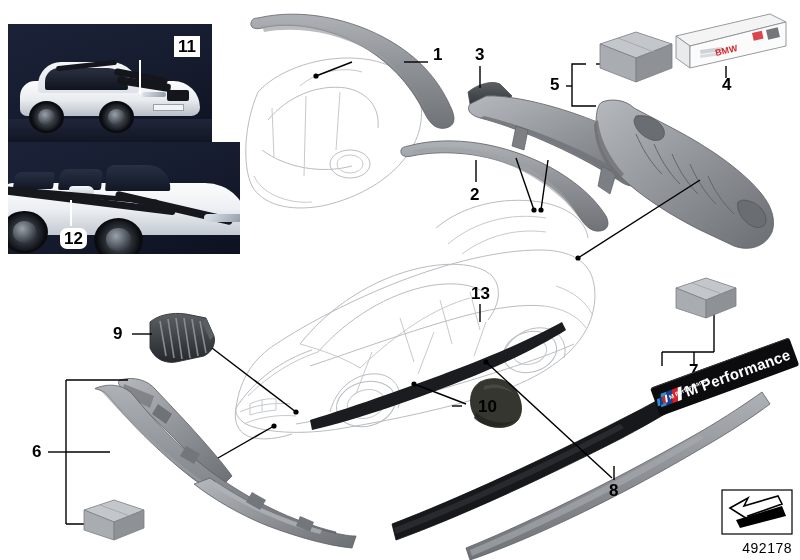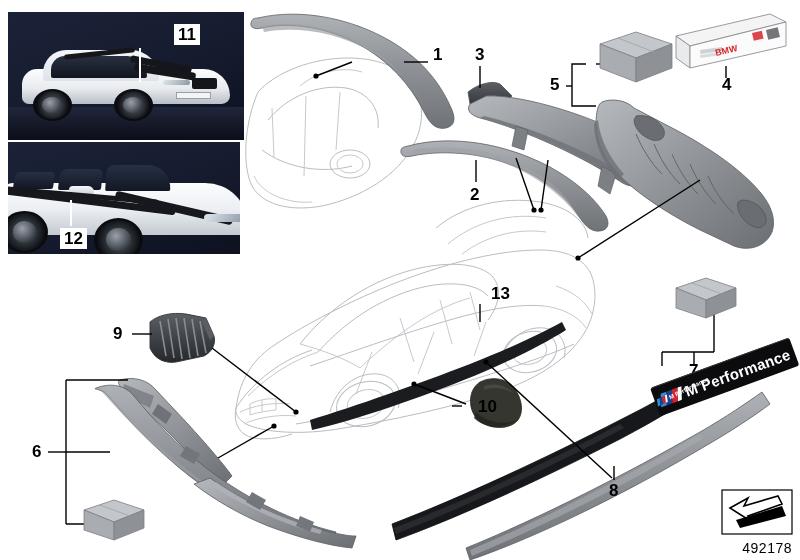--- a/index.html
+++ b/index.html
@@ -72,21 +72,21 @@
 
   
   #diagno{position:absolute;right:8px;bottom:4px;font-size:14px;color:#000;
           letter-spacing:.5px;}
 </style>
 </head>
 <body>
 
 <div id="stage">
 
-  <div class="photo" style="left:8px;top:12px;width:236px;height:128px;">
+  <div class="photo" style="left:8px;top:24px;width:204px;height:128px;">
     <div class="sky"></div>
     <div class="floor"></div>
     <div class="carA">
       <div class="bodyA"></div>
       <div class="cabA"></div>
       <div class="glassA"></div>
 
       <div class="stripeA" style="left:52%;top:16%;width:30%;height:7px;transform:rotate(11deg);border-radius:3px;"></div>
       <div class="stripeA" style="left:54%;top:27%;width:30%;height:8px;transform:rotate(9deg);border-radius:3px;"></div>
       <div class="stripeA" style="left:20%;top:1%;width:34%;height:5px;transform:rotate(-6deg);border-radius:3px;"></div>
@@ -117,21 +117,21 @@
       <div class="stripeB" style="left:46%;top:50%;width:48%;height:8px;transform:rotate(13deg);border-radius:4px;"></div>
       <div class="lightA" style="right:2%;top:62%;width:16%;height:9%;border-radius:6px;"></div>
       <div class="wheelB" style="left:1%;top:58%;width:17%;height:44%;">
         <div class="hubA"></div>
       </div>
       <div class="wheelB" style="left:38%;top:66%;width:18%;height:46%;">
         <div class="hubA"></div>
       </div>
     </div>
     <div class="pleader" style="left:62px;top:58px;height:26px;"></div>
-    <div class="pnum" style="left:52px;top:86px;">12</div>
+    <div class="pnum" style="left:52px;top:86px;border-radius:7px;">12</div>
   </div>
 
   <svg class="tech" viewBox="0 0 800 560">
     <defs>
       <linearGradient id="gPart" x1="0" y1="0" x2="0" y2="1">
         <stop offset="0%" stop-color="#aeb1b5"></stop>
         <stop offset="45%" stop-color="#8f9297"></stop>
         <stop offset="100%" stop-color="#6f7377"></stop>
       </linearGradient>
       <linearGradient id="gPart2" x1="0" y1="0" x2="1" y2="1">
@@ -438,21 +438,21 @@
   <div class="lbl" style="left:433px;top:46px;">1</div>
   <div class="lbl" style="left:470px;top:186px;">2</div>
   <div class="lbl" style="left:475px;top:46px;">3</div>
   <div class="lbl" style="left:722px;top:76px;">4</div>
   <div class="lbl" style="left:550px;top:76px;">5</div>
   <div class="lbl" style="left:32px;top:443px;">6</div>
   <div class="lbl" style="left:689px;top:362px;">7</div>
   <div class="lbl" style="left:609px;top:482px;">8</div>
   <div class="lbl" style="left:113px;top:325px;">9</div>
   <div class="lbl" style="left:432px;top:398px;margin-left:46px;">10</div>
-  <div class="lbl" style="left:471px;top:285px;margin-left:20px;">13</div>
+  <div class="lbl" style="left:471px;top:285px;">13</div>
 
   <div class="sill" style="left:650px;top:388px;width:148px;height:88px;transform:rotate(-20deg);transform-origin:0 0;">
     <div style="position:absolute;left:0;top:0;width:148px;height:30px;background:#0c0c0e;
                 border-radius:3px;display:flex;align-items:center;padding-left:6px;box-sizing:border-box;
                 box-shadow:inset 0 1px 0 #3a3a3d;">
       <span style="display:inline-flex;height:13px;width:22px;transform:skewX(-18deg);margin-right:4px;">
         <i class="mstripe" style="width:6px;background:#2f8fd4;"></i>
         <i class="mstripe" style="width:6px;background:#1d3f8f;"></i>
         <i class="mstripe" style="width:6px;background:#d6222a;"></i>
         <i class="mstripe" style="width:4px;background:#ffffff;"></i>

